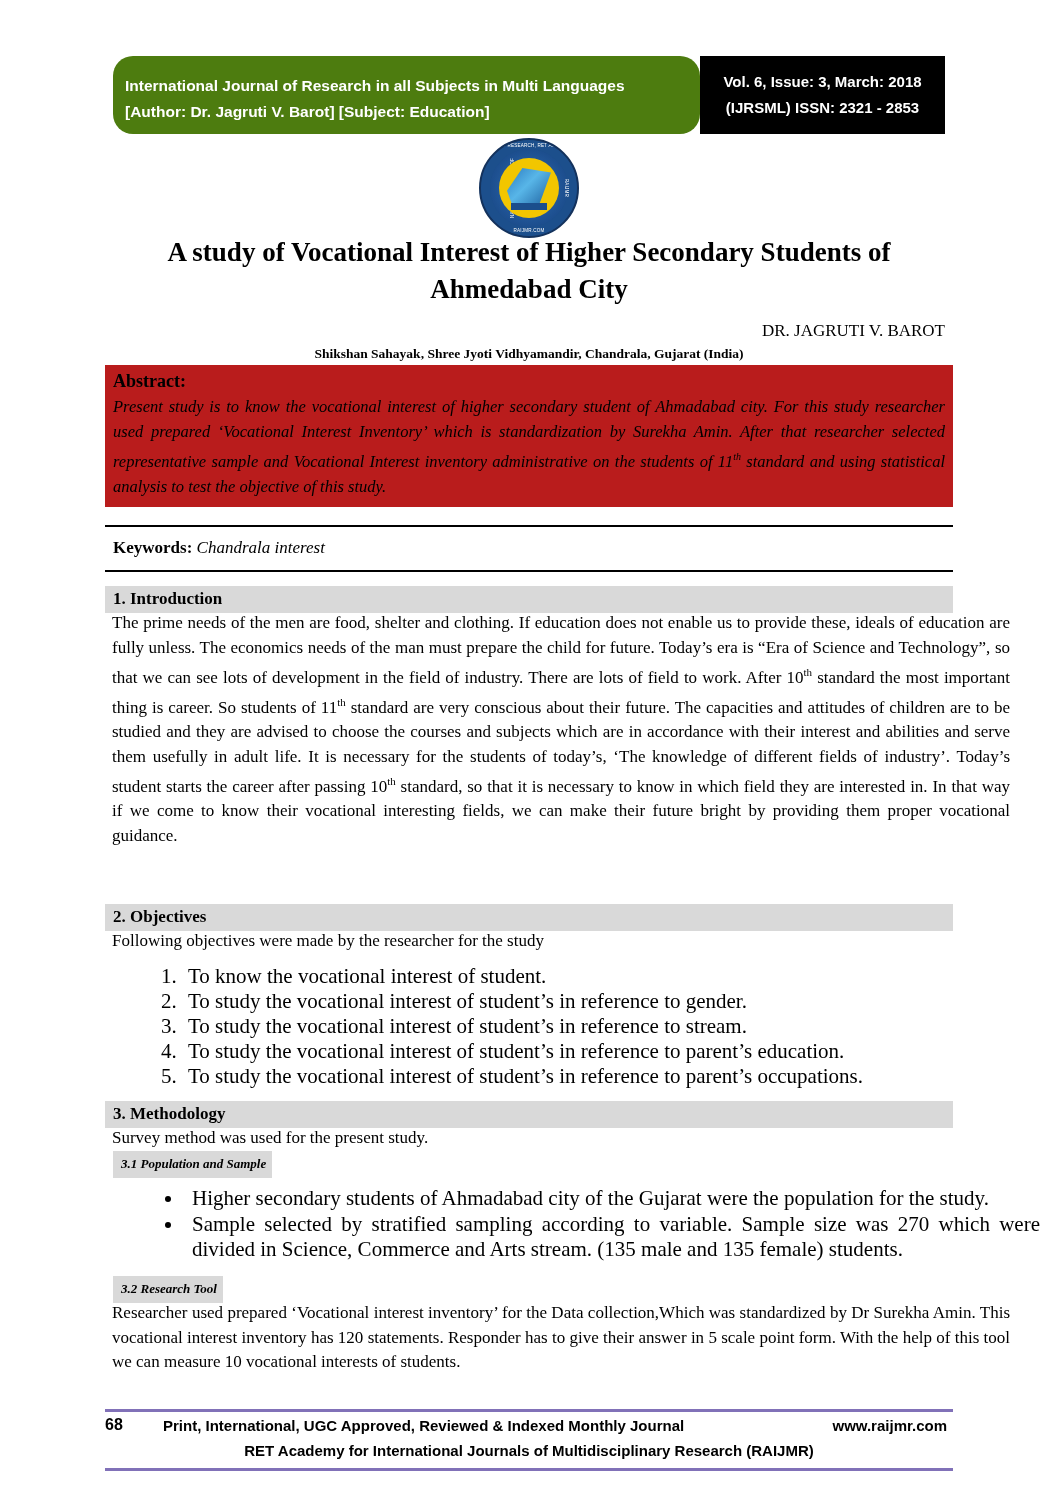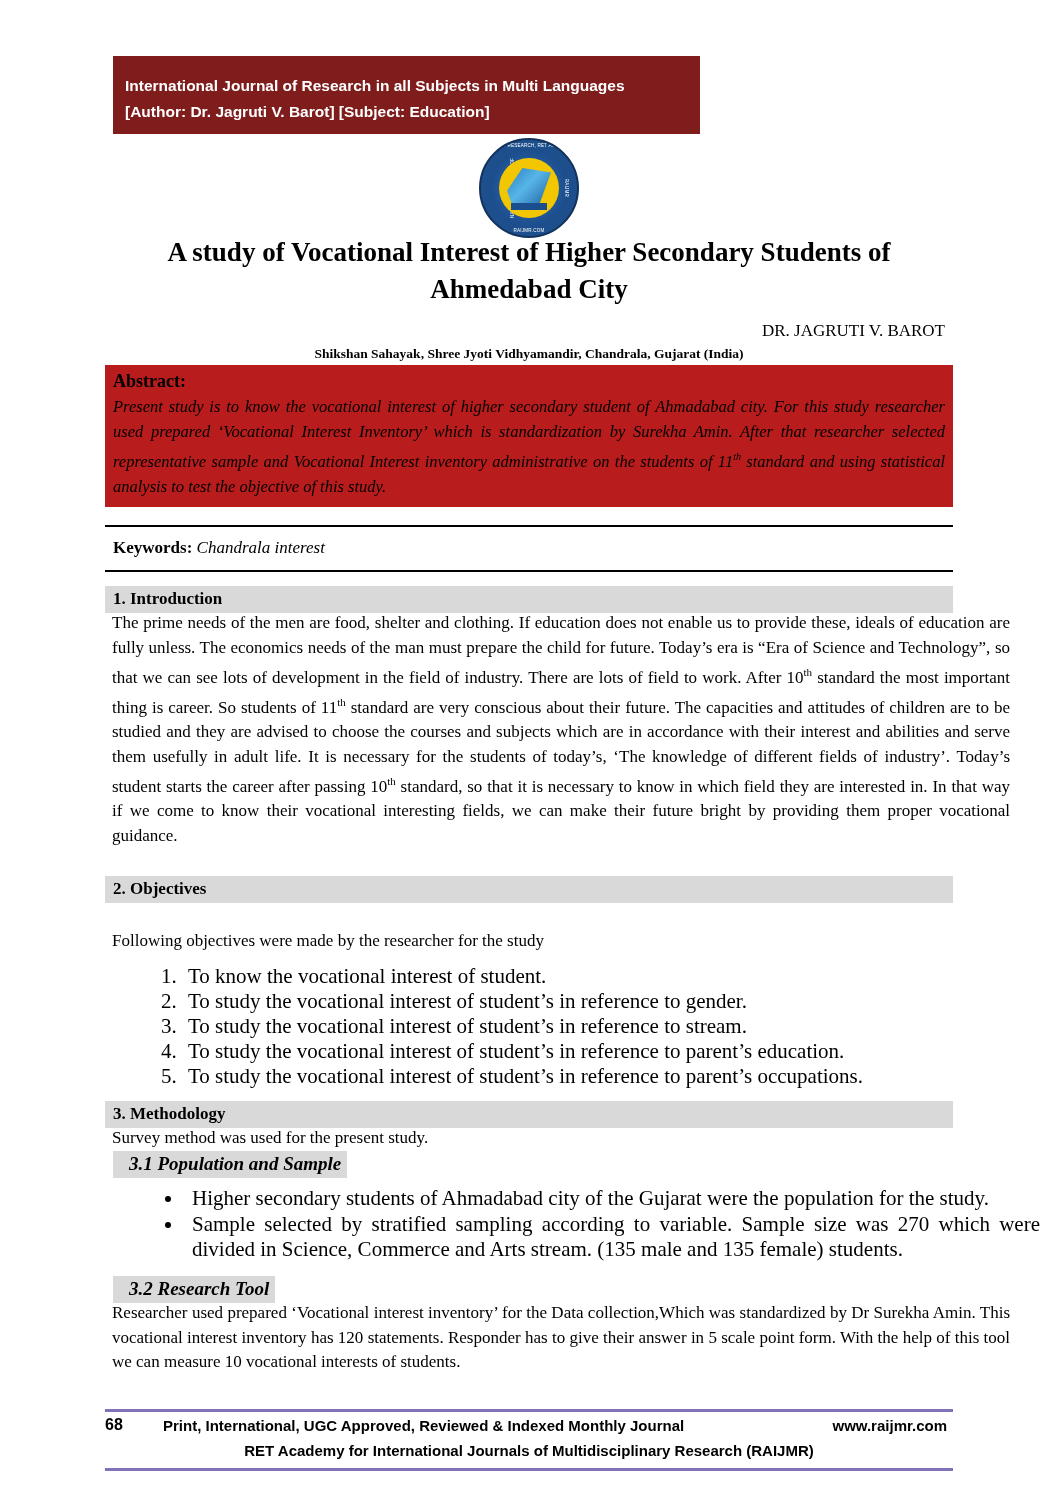--- a/index.html
+++ b/index.html
@@ -26,27 +26,28 @@
   .header-band {
     position: absolute;
     top: 56px;
     left: 113px;
     width: 832px;
     height: 78px;
     display: flex;
     flex-direction: row;
   }
   .header-left {
-    background: #7f1d1d;
+    background: #4d7c0f;
     width: 587px;
     box-sizing: border-box;
     padding: 8px 0 0 12px;
     display: flex;
     flex-direction: column;
     justify-content: center;
+    border-radius: 20px;
   }
   .header-right {
     background: #000000;
     width: 245px;
     box-sizing: border-box;
     display: flex;
     flex-direction: column;
     justify-content: center;
     align-items: center;
   }
@@ -214,26 +215,26 @@
     font-size: 17px;
     font-weight: bold;
     line-height: 24px;
     box-sizing: border-box;
     padding: 1px 0 2px 8px;
   }
   .sub-head {
     position: absolute;
     left: 113px;
     background: #d9d9d9;
-    font-size: 19px;
+    font-size: 13px;
     font-weight: bold;
     font-style: italic;
     line-height: 24px;
     box-sizing: border-box;
-    padding: 1px 6px 2px 16px;
+    padding: 1px 6px 2px 8px;
   }
   .body-text {
     position: absolute;
     left: 112px;
     width: 894px;
     font-size: 17px;
     line-height: 24.5px;
     text-align: justify;
   }
   .body-text sup { font-size: 11px; }
@@ -320,20 +321,24 @@
 </style>
 </head>
 <body>
 
 <div class="page">
 
   <div class="header-band">
     <div class="header-left">
       <div class="line">International Journal of Research in all Subjects in Multi Languages</div>
       <div class="line">[Author: Dr. Jagruti V. Barot] [Subject: Education]</div>
+    </div>
+    <div class="header-right">
+      <div class="line">Vol. 6, Issue: 3, March: 2018</div>
+      <div class="line">(IJRSML)  ISSN: 2321 - 2853</div>
     </div>
   </div>
 
   <div class="logo-wrap">
     <div class="logo">
       <div class="ring-text"></div>
       <div class="micro">
         <span class="m-top">MULTIDISCIPLINARY RESEARCH, RET ACADEMY FOR INTER</span>
         <span class="m-bottom">RAIJMR.COM</span>
         <span class="m-left">NATIONAL JOURNALS OF</span>
@@ -355,21 +360,21 @@
     <div class="abstract-text"><span>Present study is to know the vocational interest of higher secondary student of Ahmadabad city. For this study researcher used prepared ‘Vocational Interest Inventory’ which is standardization by Surekha Amin. After that researcher selected representative sample and Vocational Interest inventory administrative on the students of 11</span><sup>th</sup><span> standard and using statistical analysis to test the objective of this study.</span></div>
   </div>
 
   <div class="rule" style="top: 525px;"></div>
   <div class="keywords"><b>Keywords:</b> <i>Chandrala interest</i></div>
   <div class="rule" style="top: 570px;"></div>
 
   <div class="section-head" style="top: 586px;">1. Introduction</div>
   <div class="body-text" style="top: 611px; width: 898px;"><span>The prime needs of the men are food, shelter and clothing. If education does not enable us to provide these, ideals of education are fully unless. The economics needs of the man must prepare the child for future. Today’s era is “Era of Science and Technology”, so that we can see lots of development in the field of industry. There are lots of field to work. After 10</span><sup>th</sup><span> standard the most important thing is career. So students of 11</span><sup>th</sup><span> standard are very conscious about their future. The capacities and attitudes of children are to be studied and they are advised to choose the courses and subjects which are in accordance with their interest and abilities and serve them usefully in adult life.  It is necessary for the students of today’s, ‘The knowledge of different  fields of industry’. Today’s student starts the career after passing 10</span><sup>th</sup><span> standard, so that it is necessary to know in which field they are interested in.  In that way if we come to know their vocational interesting fields, we can make their future bright by providing them proper vocational guidance.</span></div>
 
-  <div class="section-head" style="top: 876px;">2. Objectives</div>
+  <div class="section-head" style="top: 904px;">2. Objectives</div>
   <div class="body-text" style="top: 929px;">Following objectives were made by the researcher for the study</div>
   <ol class="objectives" style="top: 954px;">
     <li>To know the vocational interest of student.</li>
     <li>To study the vocational interest of student’s in reference to gender.</li>
     <li>To study the vocational interest of student’s in reference to stream.</li>
     <li>To study the vocational interest of student’s in reference to parent’s education.</li>
     <li>To study the vocational interest of student’s in reference to parent’s occupations.</li>
   </ol>
 
   <div class="section-head" style="top: 1101px;">3. Methodology</div>

